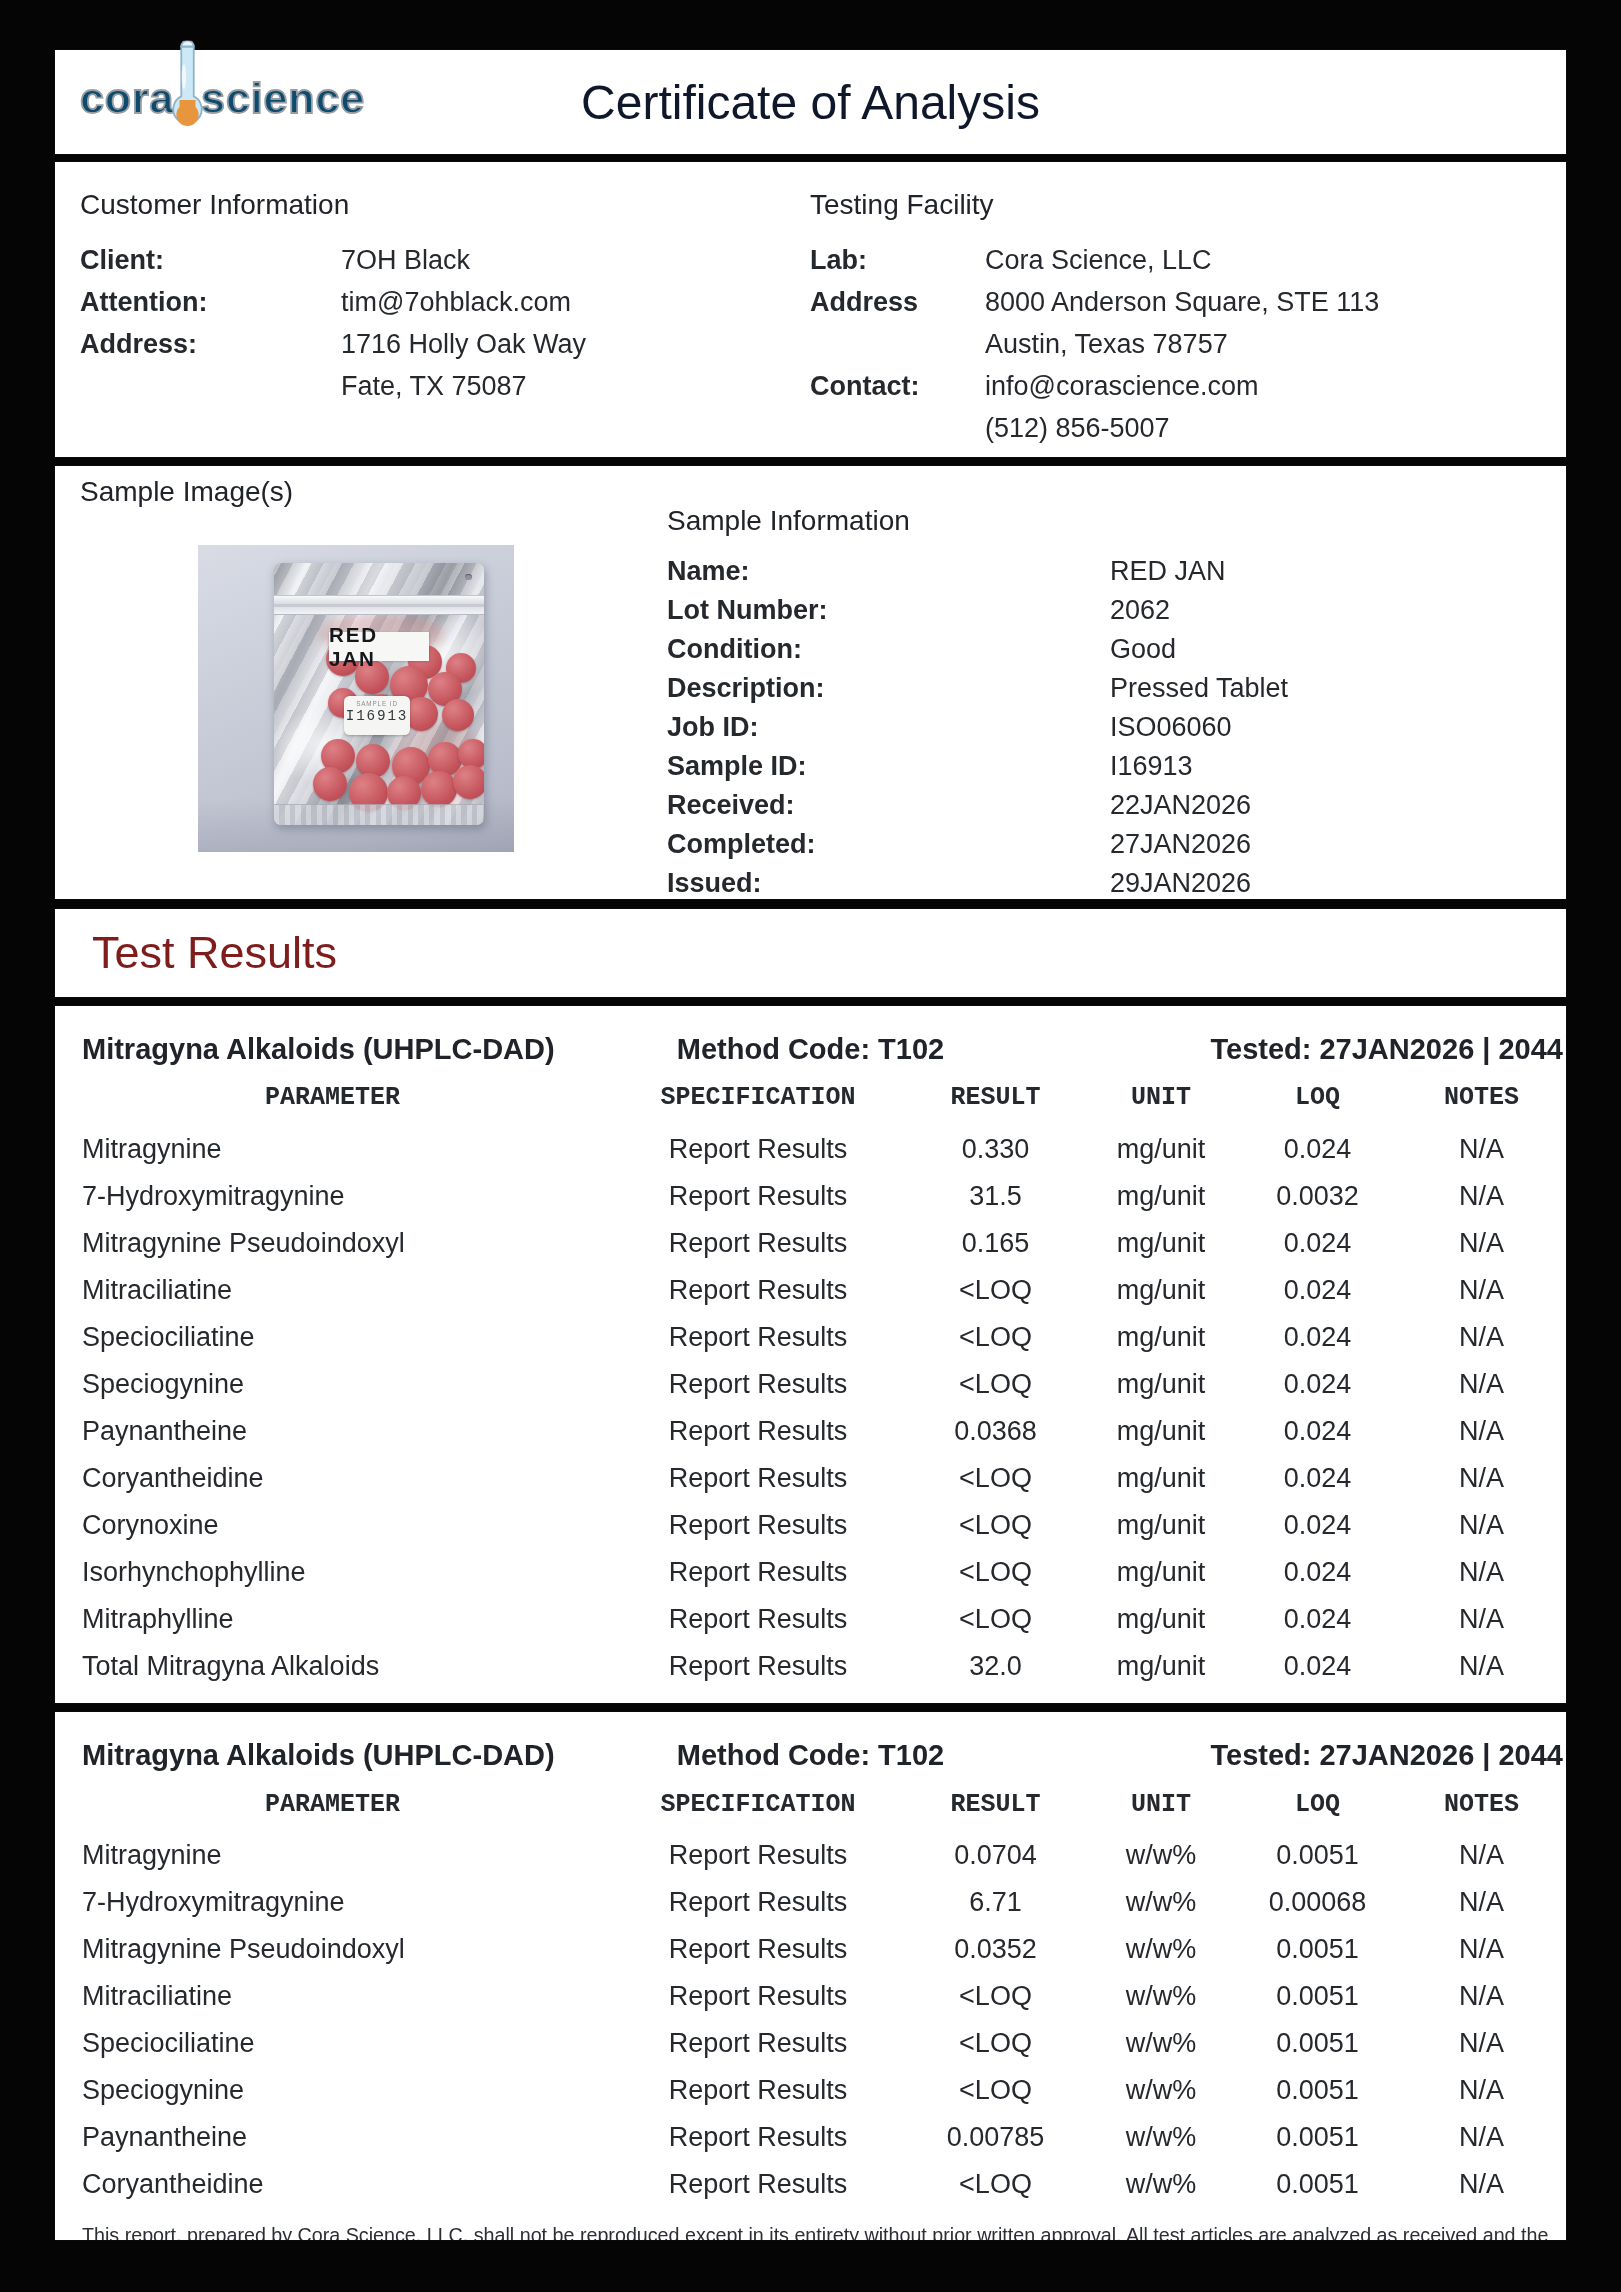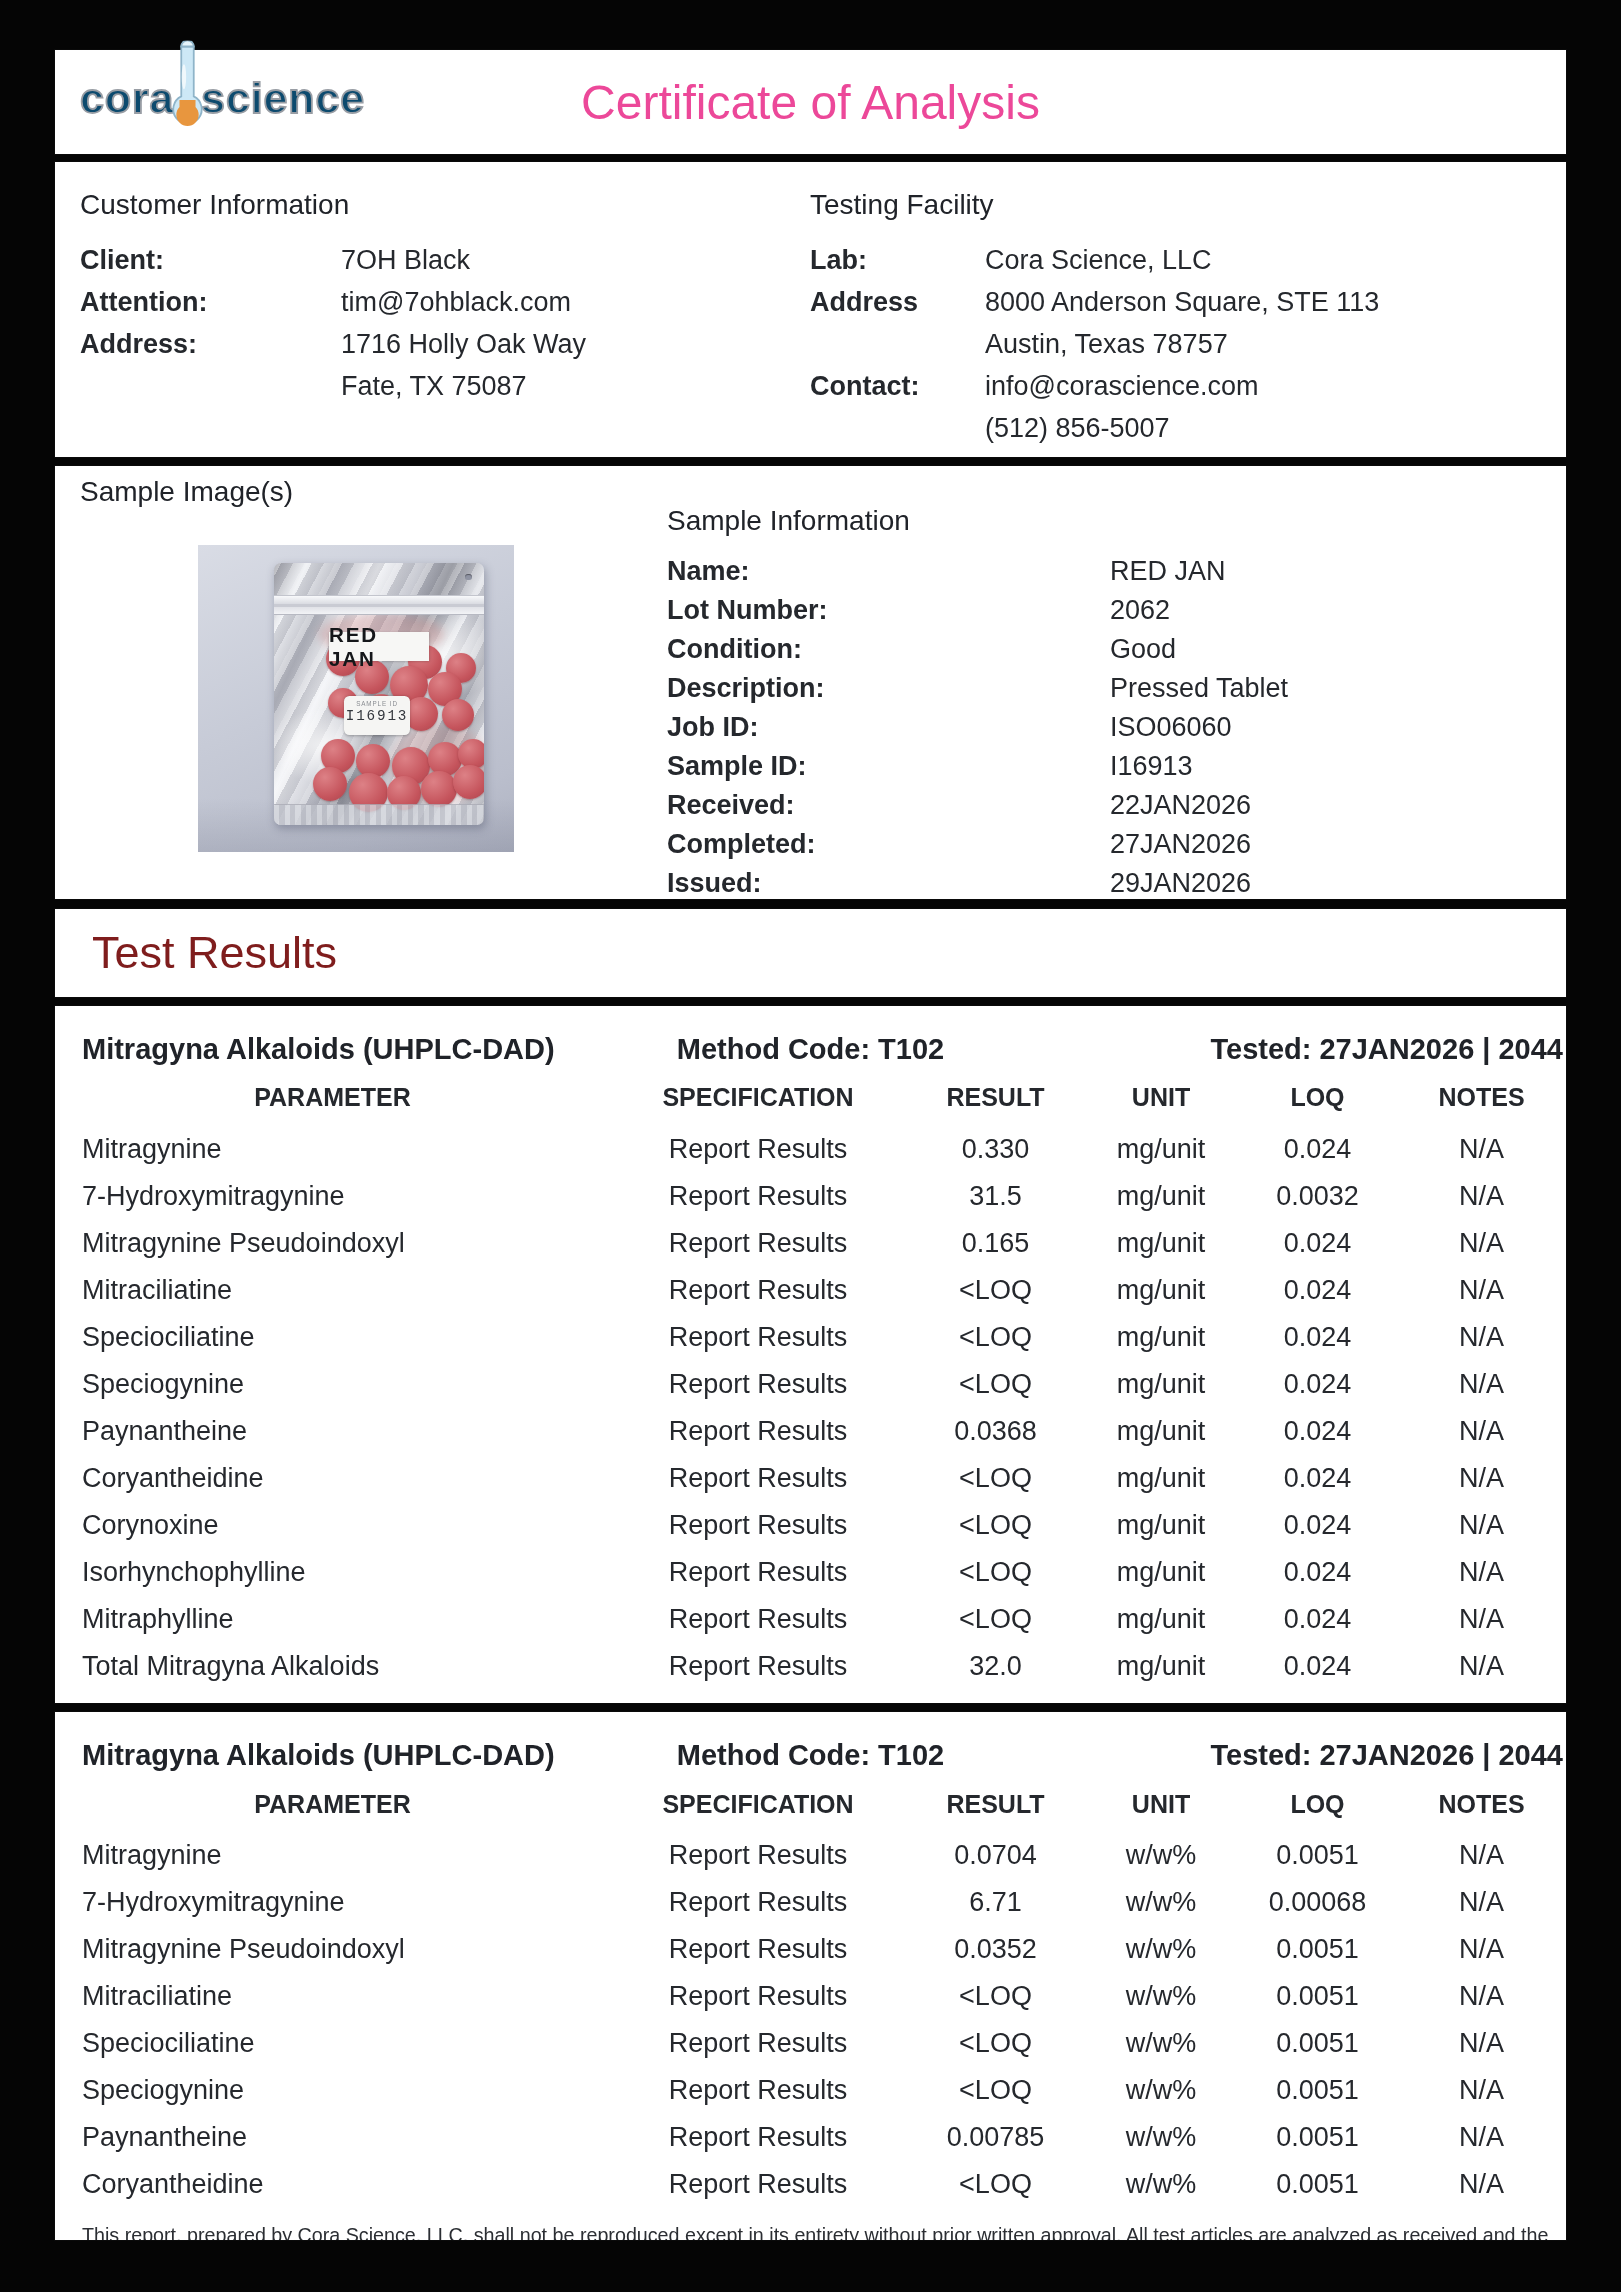--- a/index.html
+++ b/index.html
@@ -27,21 +27,21 @@
   .logo { position:absolute; left:25px; top:50%; transform:translateY(-54%);
           display:flex; align-items:center; }
   .logo-word {
     font-size:43px; font-weight:800; letter-spacing:0.9px;
     color:#0c4a6e; -webkit-text-stroke:1.8px #989da4;
     text-shadow:0 0 0.9px #b8bcc2;
   }
   .flask { width:41px; height:104px; margin:0 -7.2px; position:relative; top:-5.4px; z-index:2; }
   h1.title {
     width:100%; text-align:center;
-    font-size:48px; font-weight:400; color:#ec4899;
+    font-size:48px; font-weight:400; color:#0f172a;
   }
 
   
   h2.sec { font-size:28px; font-weight:400; color:#202329; }
   .col-left { width:730px; }
   .col-right { flex:1; }
   .kv { margin-top:18px; }
   .kv-row { line-height:42px; font-size:27px; }
   .kv-label { display:inline-block; font-weight:700; vertical-align:top; }
   .col-left .kv-label { width:261px; }
@@ -108,21 +108,21 @@
 
   
   h2.big { font-size:45px; font-weight:400; color:#7f1d1d; }
   .t-head { display:grid; grid-template-columns:1fr auto 1fr; align-items:center;
     height:41px; font-size:29px; font-weight:700; color:#202329; }
   .t-head .left  { padding-left:27px; justify-self:start; }
   .t-head .mid   { justify-self:center; }
   .t-head .right { justify-self:end; padding-right:3px; }
   .t-grid { display:grid; grid-template-columns:555px 296px 179px 152px 161px 167px; align-items:center; }
   .t-cols { height:56px; font-size:25px; font-weight:700; }
-  .t-cols > div { text-align:center; }
+  .t-cols > div { text-align:center;font-family:Liberation Mono, monospace; }
   .t-cols > div:first-child { text-align:center; }
   .t-rows .t-row { height:47px; font-size:27px; }
   .t-row > span { display:block; text-align:center; }
   .t-row > span.c0 { text-align:left; padding-left:27px; }
   .footer-note { position:absolute; left:27px; right:14.3px; bottom:0; height:15px;
     overflow:hidden; white-space:nowrap; font-size:19.7px; line-height:21.5px; color:#2b2e33; }
 </style>
 </head>
 <body>
 

